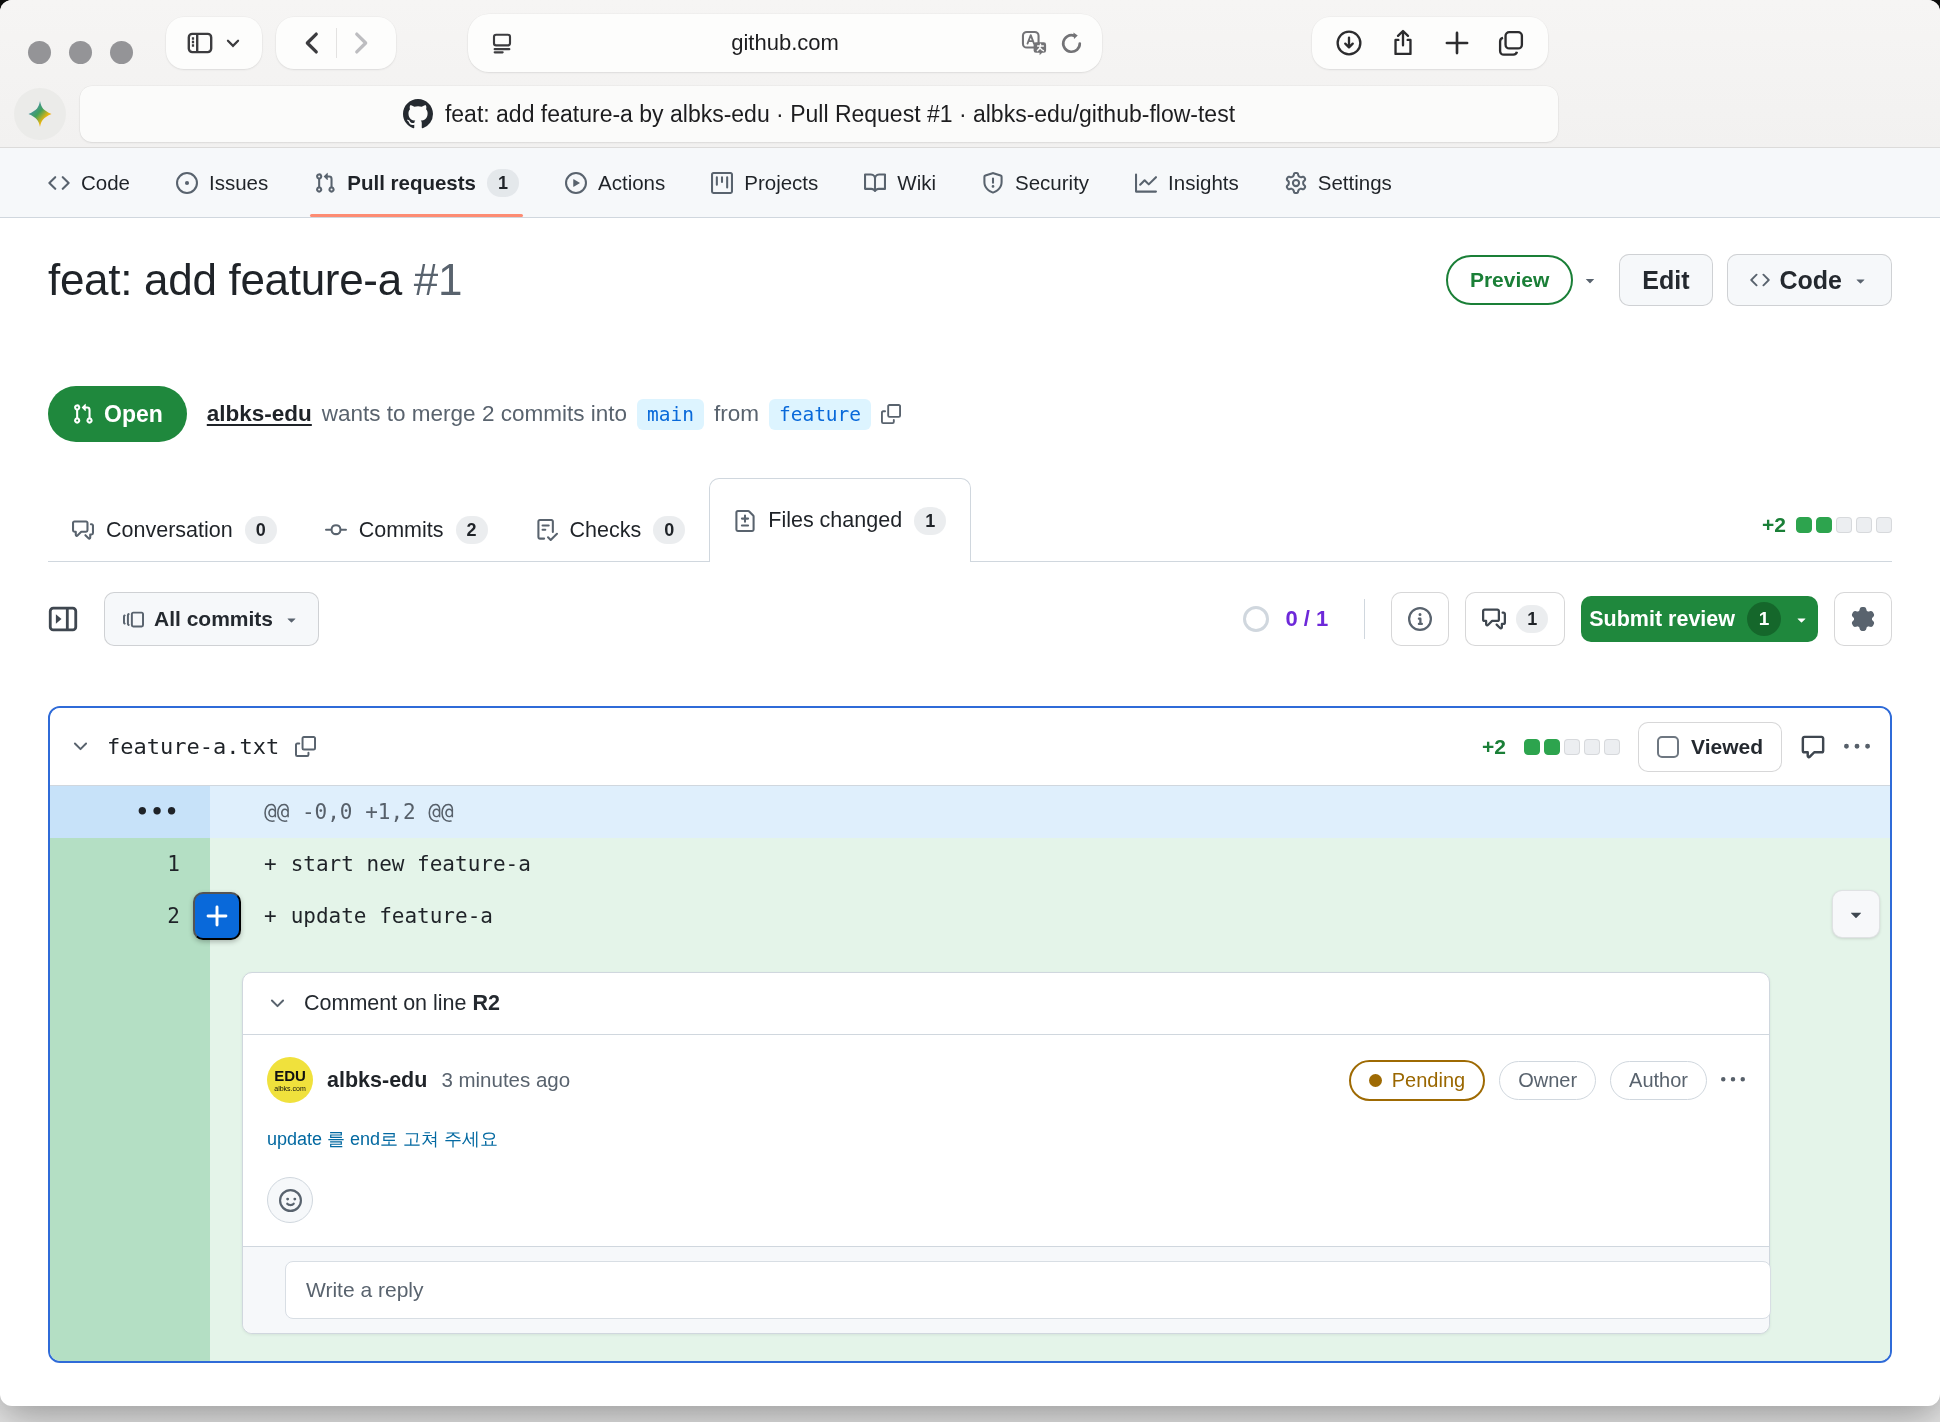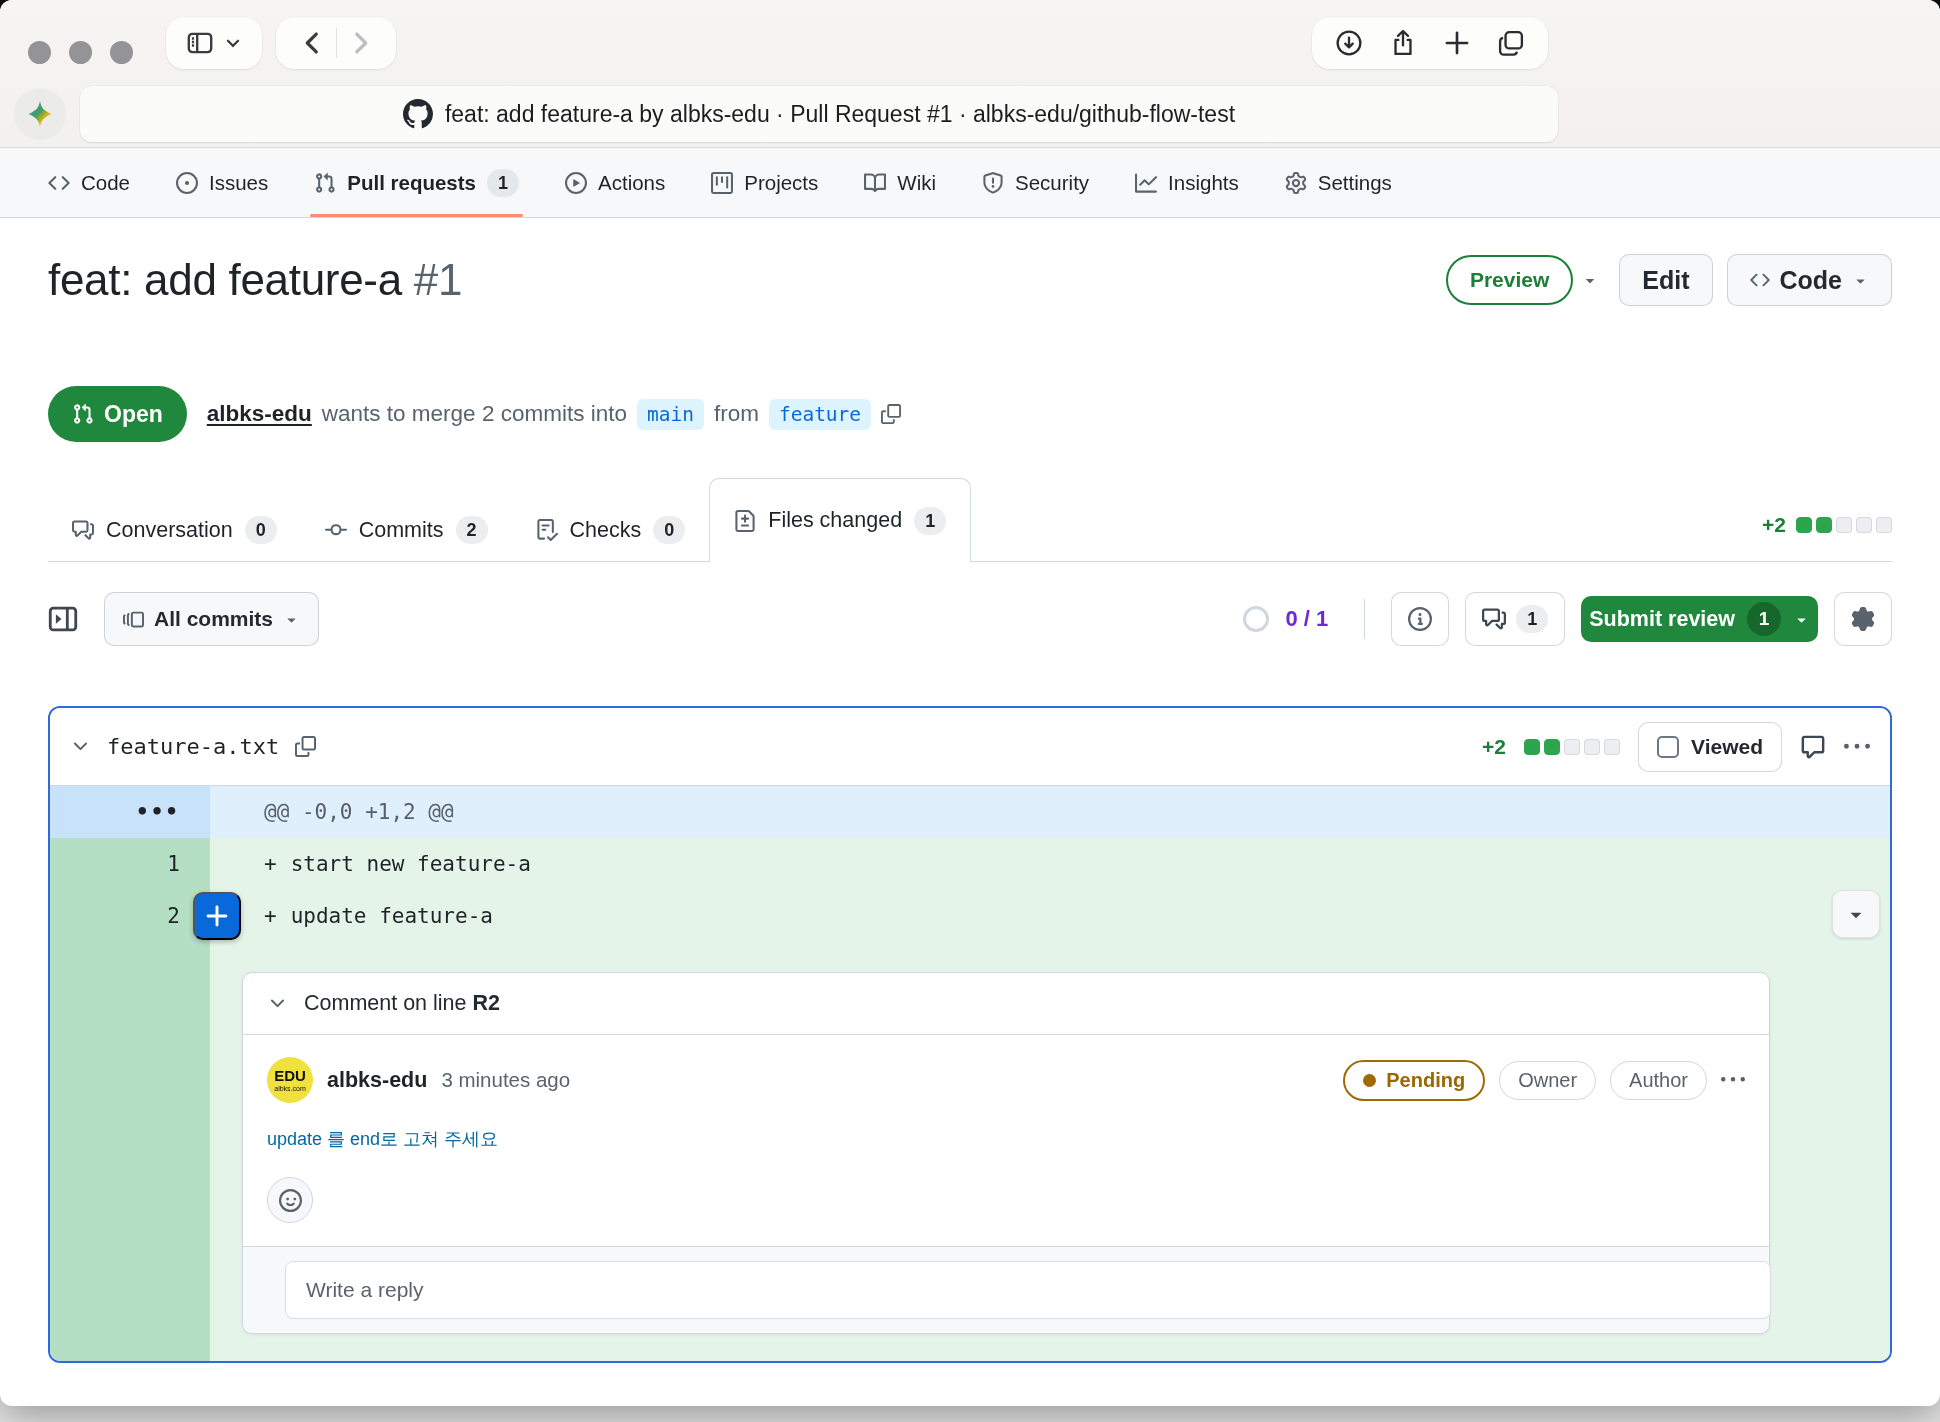--- a/index.html
+++ b/index.html
@@ -128,21 +128,21 @@
   .cmt-head b { font-weight:700; }
   .cmt-body { padding:22px 24px 0; flex:1; }
   .cmt-meta { display:flex; align-items:center; gap:14px; }
   .avatar { width:46px; height:46px; border-radius:50%; background:#f0e13c; display:flex; flex-direction:column; align-items:center; justify-content:center; color:#111; line-height:1; }
   .avatar .a1 { font-size:15px; font-weight:800; }
   .avatar .a2 { font-size:7px; margin-top:2px; }
   .cmt-author { font-size:21.5px; font-weight:700; color:#1f2328; }
   .cmt-time { font-size:20.5px; color:#59636e; }
   .cmt-badges { margin-left:auto; display:flex; align-items:center; gap:14px; }
   .pill { border:1px solid #d0d7de; border-radius:999px; padding:7px 18px; font-size:20px; color:#59636e; }
-  .pill-pending { border:2px solid #9e6a03; color:#9a6700; font-weight:700; display:flex; align-items:center; gap:10px; }
+  .pill-pending { border:2px solid #9e6a03; color:#9a6700; font-weight:400; display:flex; align-items:center; gap:10px; }
   .dot { width:13px; height:13px; border-radius:50%; background:#9e6a03; }
   .kebab { color:#57606a; cursor:pointer; display:flex; }
   .cmt-text { margin-top:24px; font-size:18px; color:#0369a1; }
   .emoji-btn { margin-top:26px; width:46px; height:46px; border-radius:50%; border:1px solid #d0d7de; background:#f6f8fa; display:flex; align-items:center; justify-content:center; color:#59636e; cursor:pointer; }
   .cmt-foot { flex:none; background:#f6f8fa; border-top:1px solid #d0d7de; border-radius:0 0 10px 10px; padding:14px 20px; }
   .reply-input { width:100%; height:58px; border:1px solid #d8dee4; border-radius:8px; background:#fff; font-size:21px; padding:0 20px; color:#1f2328; font-family:"Liberation Sans",sans-serif;margin-left:22px; }
   .reply-input::placeholder { color:#59636e; }
 
   .oi { flex:none; }
 </style>
@@ -174,20 +174,40 @@
     <div class="cap cap-hist">
       <svg class="sicon" width="26" height="26" viewBox="0 0 16 16" fill="none" stroke="currentColor" stroke-width="2" stroke-linecap="round" stroke-linejoin="round">
           <path d="M10 2.5 4.5 8 10 13.5"></path>
         </svg>
       <span class="divider"></span>
       <svg class="sicon dim" width="26" height="26" viewBox="0 0 16 16" fill="none" stroke="currentColor" stroke-width="2" stroke-linecap="round" stroke-linejoin="round">
           <path d="M6 2.5 11.5 8 6 13.5"></path>
         </svg>
     </div>
 
+    <div class="cap urlbar">
+      <svg class="page-ic sicon" width="24" height="24" viewBox="0 0 18 18" fill="none" stroke="currentColor" stroke-width="1.6" stroke-linecap="round">
+          <rect x="3" y="2.8" width="12" height="8" rx="1.6"></rect>
+          <line x1="3.5" y1="13.6" x2="14.5" y2="13.6"></line>
+          <line x1="3.5" y1="16" x2="9.5" y2="16"></line>
+        </svg>
+      <span class="url-text">github.com</span>
+      <span class="url-right">
+        <svg width="26" height="26" viewBox="0 0 20 20">
+            <rect x="1.5" y="1.5" width="12" height="12" rx="3" fill="none" stroke="currentColor" stroke-width="1.6"></rect>
+            <path d="M5 10.5 7.5 4l2.5 6.5M5.9 8.6h3.2" fill="none" stroke="currentColor" stroke-width="1.4" stroke-linecap="round" stroke-linejoin="round"></path>
+            <path d="M11.5 9.5h6a1.8 1.8 0 0 1 1.8 1.8v4.4a1.8 1.8 0 0 1-1.8 1.8h-1.2l-2 2v-2h-2.8a1.8 1.8 0 0 1-1.8-1.8v-4.4a1.8 1.8 0 0 1 1.8-1.8z" fill="currentColor"></path>
+            <path d="M12.8 12.3h4.4M15 11v1.3M15 12.3c-.3 1.8-1.4 3-2.4 3.6M15 14.2c.5.8 1.3 1.4 2.2 1.7" fill="none" stroke="#fdfdfc" stroke-width="1.1" stroke-linecap="round"></path>
+          </svg>
+        <svg width="25" height="25" viewBox="0 0 16 16" fill="none" stroke="currentColor" stroke-width="1.7" stroke-linecap="round">
+            <path d="M13.3 8A5.3 5.3 0 1 1 9.6 2.95"></path>
+            <path d="M9.2 0.9 12 2.9 9.6 5.1" fill="currentColor" stroke="none"></path>
+          </svg>
+      </span>
+    </div>
 
     <div class="cap cap-right">
       <svg width="28" height="28" viewBox="0 0 18 18" fill="none" stroke="currentColor" stroke-width="1.5" stroke-linecap="round" stroke-linejoin="round">
           <circle cx="9" cy="9" r="7.3"></circle>
           <path d="M9 5.5v6M6.6 9.4 9 11.8l2.4-2.4"></path>
         </svg>
       <svg width="28" height="28" viewBox="0 0 18 18" fill="none" stroke="currentColor" stroke-width="1.5" stroke-linecap="round" stroke-linejoin="round">
           <path d="M9 1.5v9M5.8 4.4 9 1.3l3.2 3.1"></path>
           <path d="M6 7H4.2v9h9.6V7H12"></path>
         </svg>

